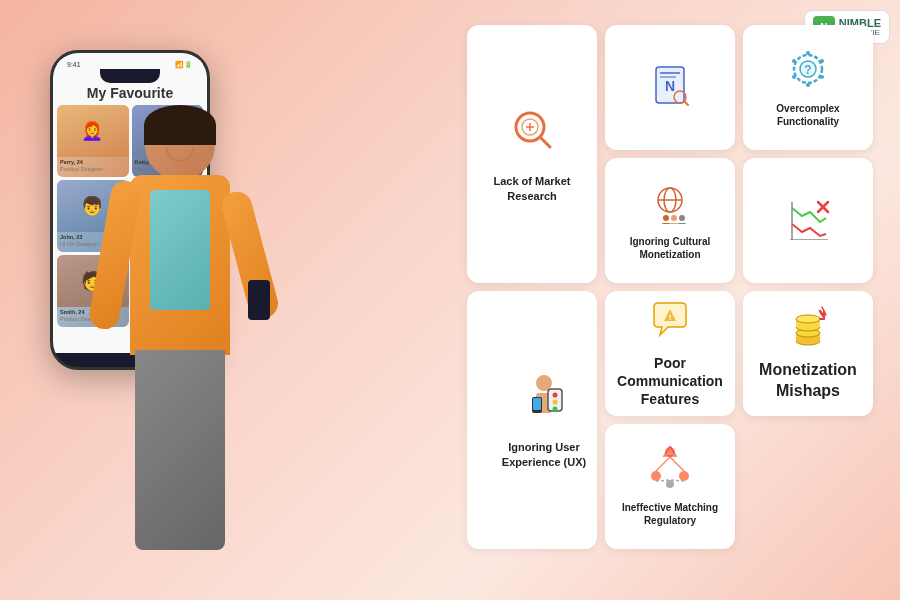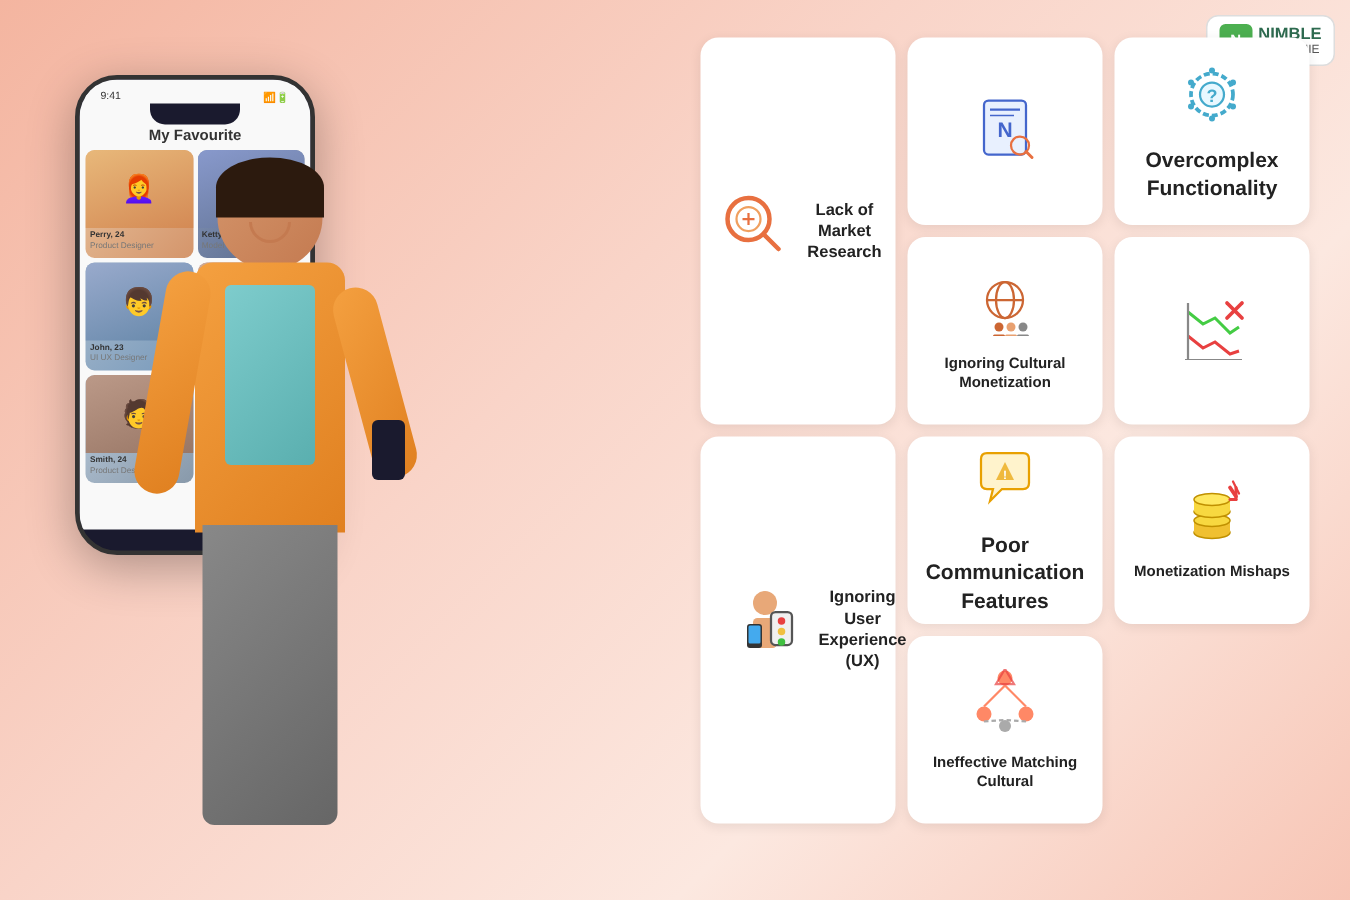--- a/index.html
+++ b/index.html
@@ -81,21 +81,21 @@
       color: #333;
       background: #f9f9f9;
     }
     .phone-screen {
       background: #f9f9f9;
       height: calc(100% - 14px);
       padding: 4px;
     }
     .phone-title {
       text-align: center;
-      font-size: 10px;
+      font-size: 14px;
       font-weight: bold;
       color: #333;
       padding: 2px 0 4px;
     }
     .profile-grid {
       display: grid;
       grid-template-columns: 1fr 1fr;
       gap: 3px;
     }
     .profile-card {
@@ -140,21 +140,21 @@
     .card-label {
       font-size: 11px;
       font-weight: bold;
       color: #222;
       line-height: 1.3;
     }
 
     
     .card-tall {
       grid-row: span 2;
-      flex-direction: row;
+      flex-direction: column;
       justify-content: center;
       gap: 10px;
       align-items: center;
     }
     .card-tall .card-icon { font-size: 44px; }
   </style>
 </head>
 <body>
 
 <div class="logo">
@@ -293,21 +293,21 @@
           <text x="22" y="27" text-anchor="middle" font-size="12" font-weight="bold" fill="#44aacc">?</text>
 
           <circle cx="22" cy="6" r="2" fill="#44aacc"></circle>
           <circle cx="36" cy="14" r="2" fill="#44aacc"></circle>
           <circle cx="36" cy="30" r="2" fill="#44aacc"></circle>
           <circle cx="22" cy="38" r="2" fill="#44aacc"></circle>
           <circle cx="8" cy="30" r="2" fill="#44aacc"></circle>
           <circle cx="8" cy="14" r="2" fill="#44aacc"></circle>
         </svg>
       </div>
-      <div class="card-label" style="font-size:14px;">Overcomplex Functionality</div>
+      <div class="card-label" style="font-size:10px;">Overcomplex Functionality</div>
     </div>
 
     <div class="card">
       <div class="card-icon">
         <svg width="44" height="44" viewBox="0 0 44 44">
 
           <circle cx="22" cy="20" r="12" fill="none" stroke="#cc6633" stroke-width="1.5"></circle>
           <ellipse cx="22" cy="20" rx="6" ry="12" fill="none" stroke="#cc6633" stroke-width="1.5"></ellipse>
           <line x1="10" y1="20" x2="34" y2="20" stroke="#cc6633" stroke-width="1.5"></line>
 
@@ -379,36 +379,36 @@
           <ellipse cx="22" cy="22" rx="12" ry="4" fill="#f8d840" stroke="#c09000" stroke-width="1"></ellipse>
           <rect x="10" y="14" width="24" height="8" fill="#f8d840"></rect>
           <ellipse cx="22" cy="14" rx="12" ry="4" fill="#ffe860" stroke="#c09000" stroke-width="1"></ellipse>
 
           <line x1="34" y1="6" x2="38" y2="12" stroke="#e84040" stroke-width="2.5" stroke-linecap="round"></line>
           <line x1="38" y1="6" x2="38" y2="14" stroke="#e84040" stroke-width="2" stroke-linecap="round"></line>
           <line x1="34" y1="14" x2="38" y2="14" stroke="#e84040" stroke-width="2" stroke-linecap="round"></line>
           <line x1="36" y1="2" x2="40" y2="10" stroke="#e84040" stroke-width="1.5" stroke-linecap="round"></line>
         </svg>
       </div>
-      <div class="card-label" style="font-size:10px;">Monetization Mishaps</div>
+      <div class="card-label" style="font-size:16px;">Monetization Mishaps</div>
     </div>
 
     <div class="card">
       <div class="card-icon">
         <svg width="44" height="44" viewBox="0 0 44 44">
 
           <circle cx="22" cy="6" r="5" fill="#ff8866"></circle>
           <circle cx="8" cy="30" r="5" fill="#ff8866"></circle>
           <circle cx="36" cy="30" r="5" fill="#ff8866"></circle>
           <circle cx="22" cy="38" r="4" fill="#aaa"></circle>
           <line x1="22" y1="11" x2="8" y2="25" stroke="#ff8866" stroke-width="1.5"></line>
           <line x1="22" y1="11" x2="36" y2="25" stroke="#ff8866" stroke-width="1.5"></line>
           <line x1="8" y1="35" x2="22" y2="34" stroke="#aaa" stroke-width="1.5" stroke-dasharray="3 2"></line>
           <line x1="36" y1="35" x2="22" y2="34" stroke="#aaa" stroke-width="1.5" stroke-dasharray="3 2"></line>
 
           <polygon points="22,0 28,10 16,10" fill="none" stroke="#e84040" stroke-width="1.5" opacity="0.7"></polygon>
         </svg>
       </div>
-      <div class="card-label" style="font-size:10px;">Ineffective Matching Cultural</div>
+      <div class="card-label" style="font-size:10px;">Ineffective Matching Regulatory</div>
     </div>
 
   </div>
 </div>
 
 </body></html>

